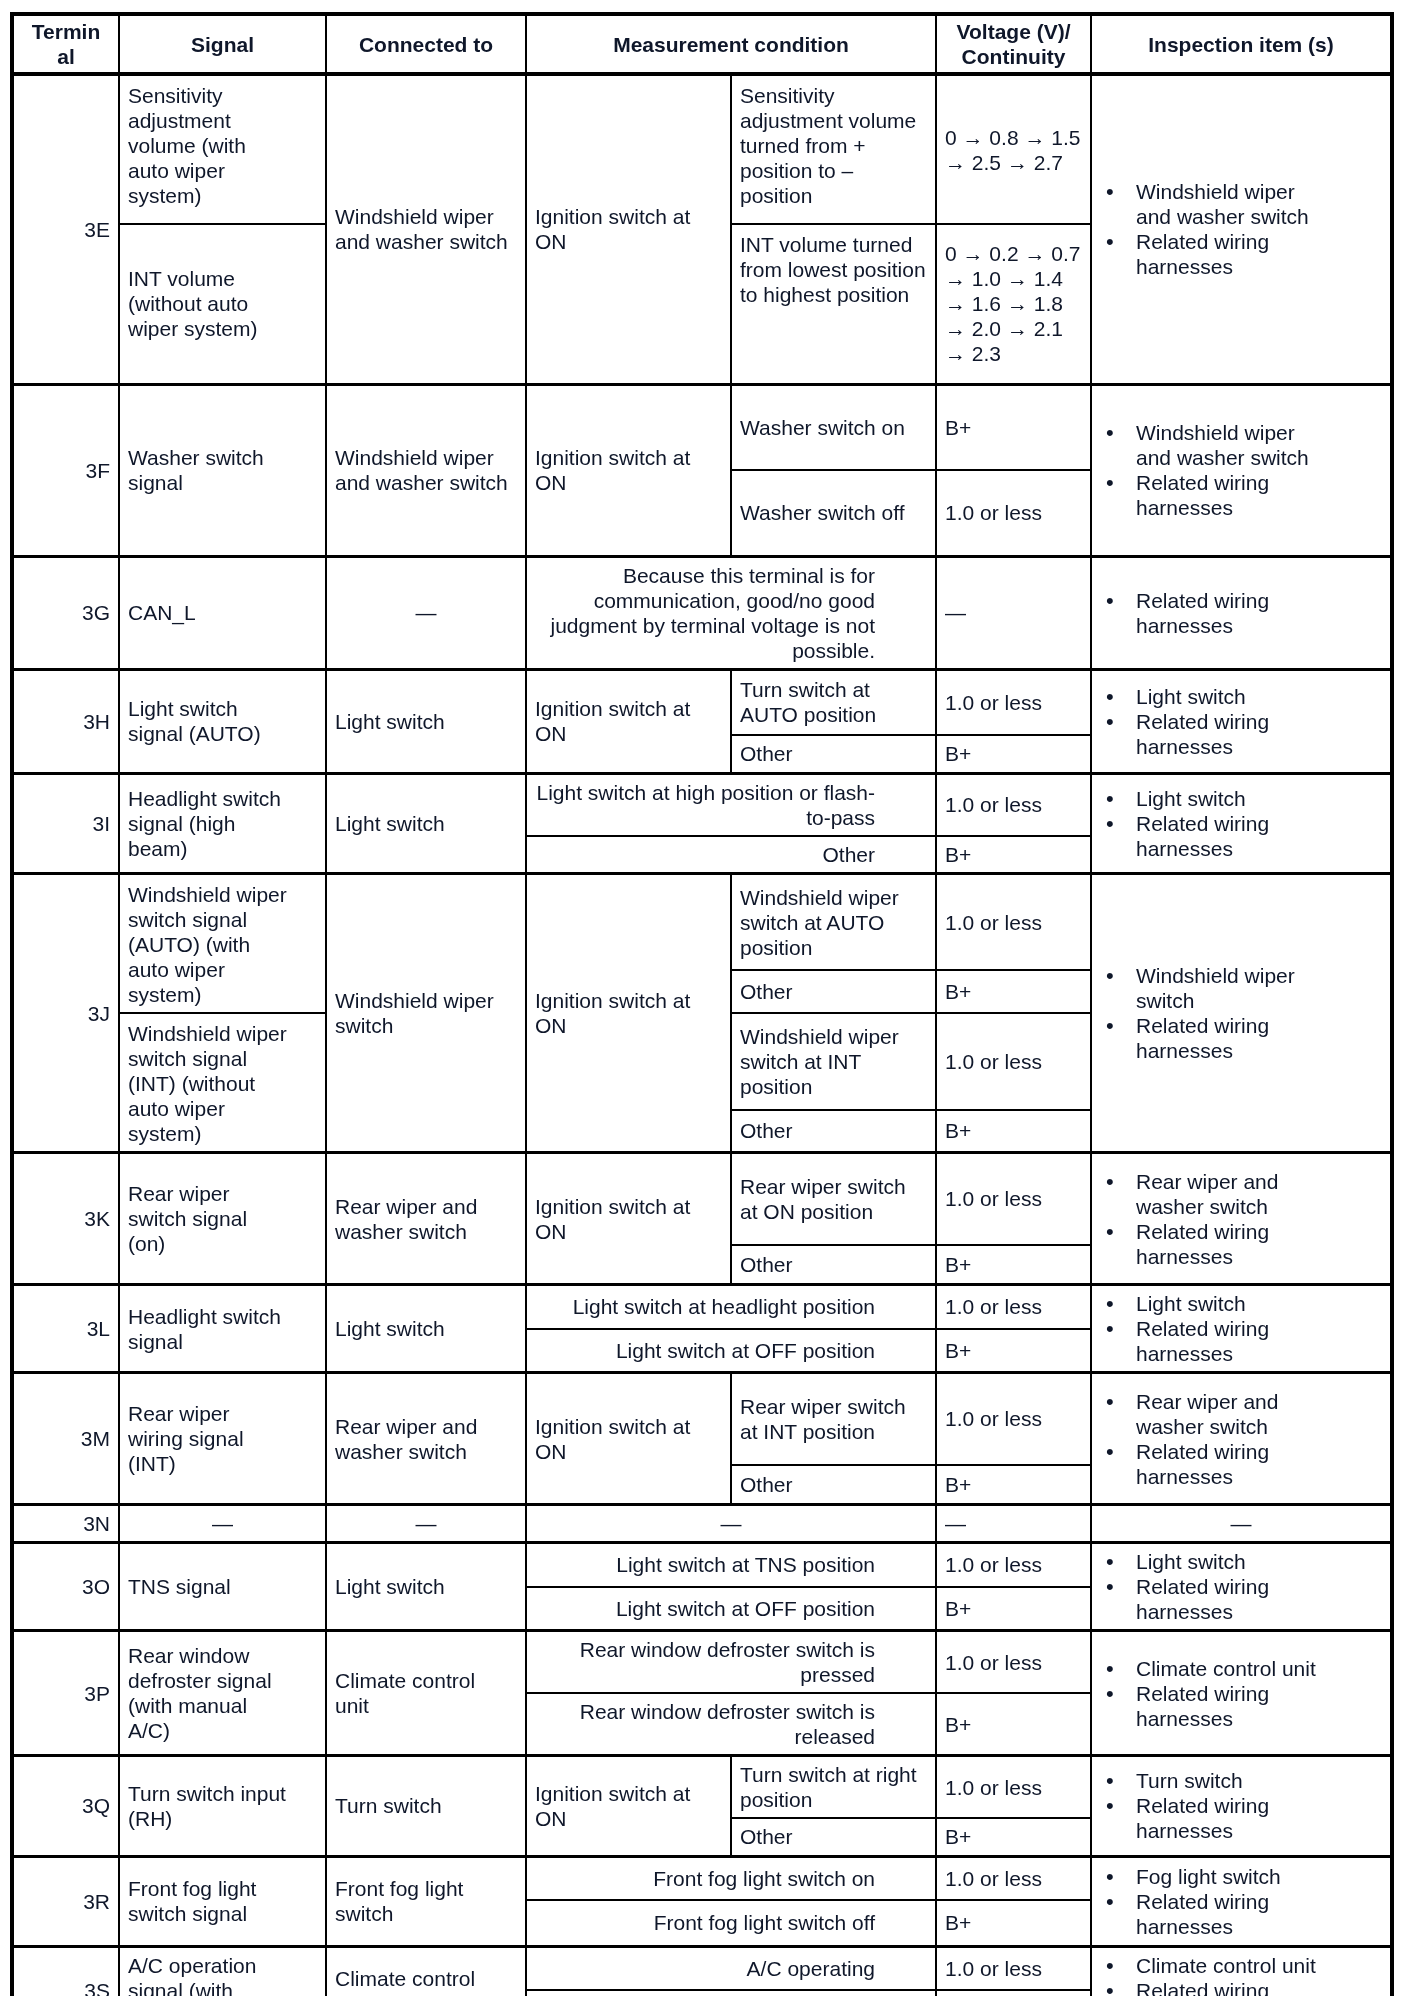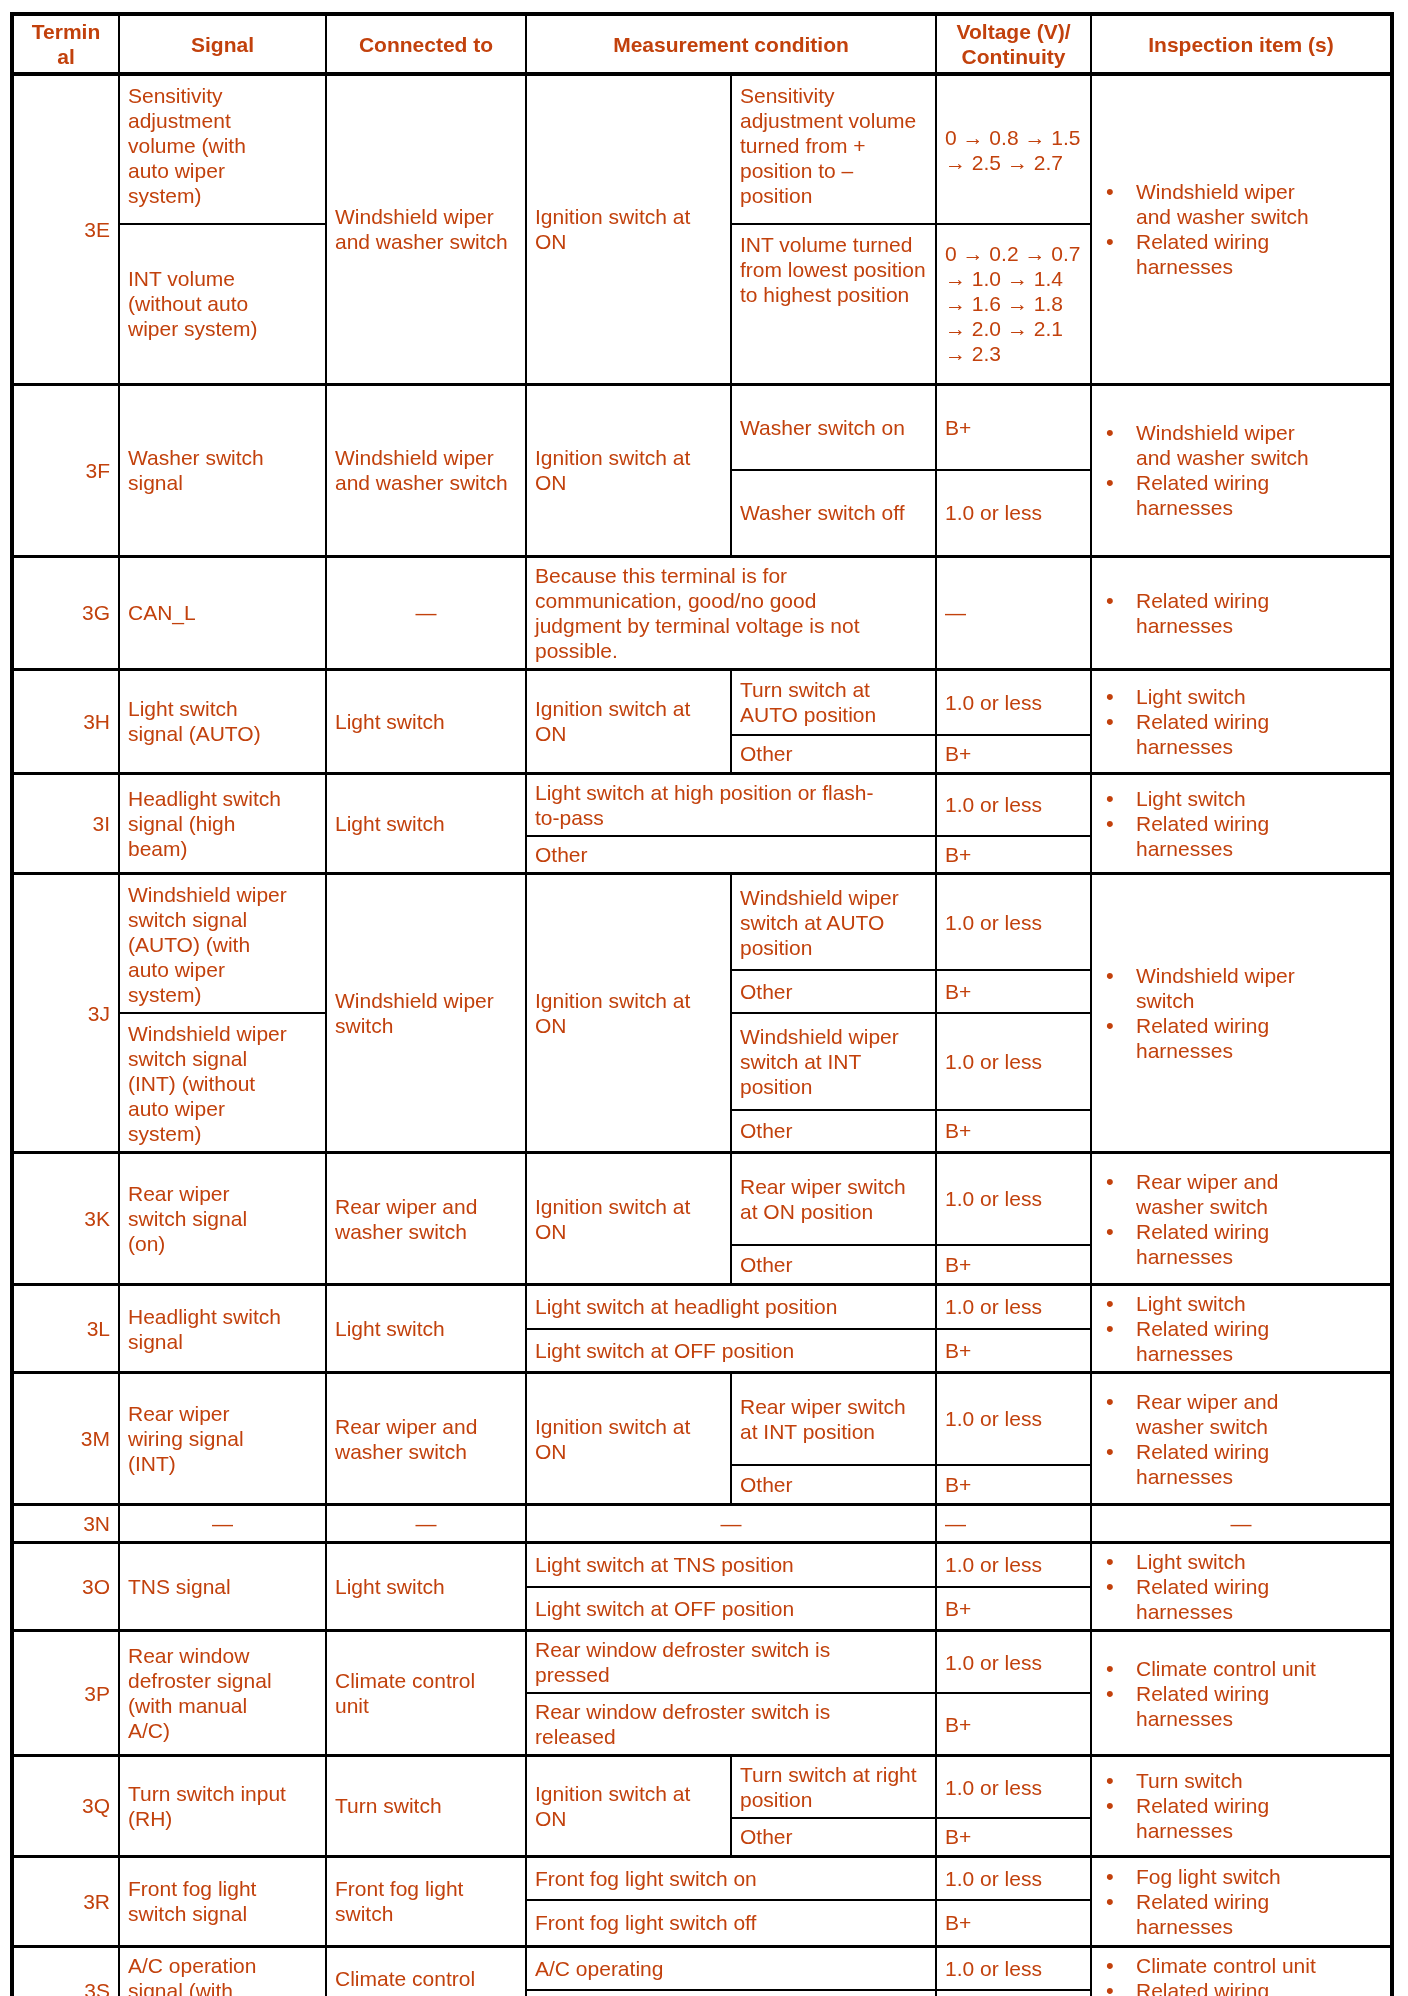--- a/index.html
+++ b/index.html
@@ -1,18 +1,18 @@
 <!DOCTYPE html>
 <html><head>
 <meta charset="utf-8">
 <style>
   html,body{margin:0;padding:0;background:#ffffff;}
   .page{
     width:1408px;height:1996px;background:#ffffff;overflow:hidden;
-    font-family:"Liberation Sans", sans-serif;color:#c2410c;
+    font-family:"Liberation Sans", sans-serif;color:#0f172a;
     position:relative;
   }
   table.tv{
     border-collapse:collapse;table-layout:fixed;
     margin:12px 0 0 10px;width:1380px;
     border:4px solid #000;
   }
   td,th{
     border:2px solid #000;
     padding:5px 8px;
@@ -26,21 +26,21 @@
     border-bottom:4px solid #000;
     white-space:pre-line;
     padding:3px 4px;
   }
   tr.major>td{border-top:3px solid #000;}
   .c-term{text-align:right;}
   .c-sig{padding-right:35px;}
   .c-con{padding-right:12px;}
   .c-volt{}
   .c-dash{text-align:center;}
-  .c-wide{padding-right:60px;}
+  .c-wide{padding-right:60px;text-align:right;}
   .c-insp{padding-left:10px;padding-right:56px;}
   .v-top{vertical-align:top;padding-top:7px;}
   .bullet-item{display:flex;align-items:flex-start;}
   .bullet{flex:0 0 30px;text-align:left;padding-left:4px;}
   .bullet::before{content:"\2022";font-size:22px;}
   .bullet-text{flex:1 1 auto;}
 </style>
 </head>
 <body>
 

